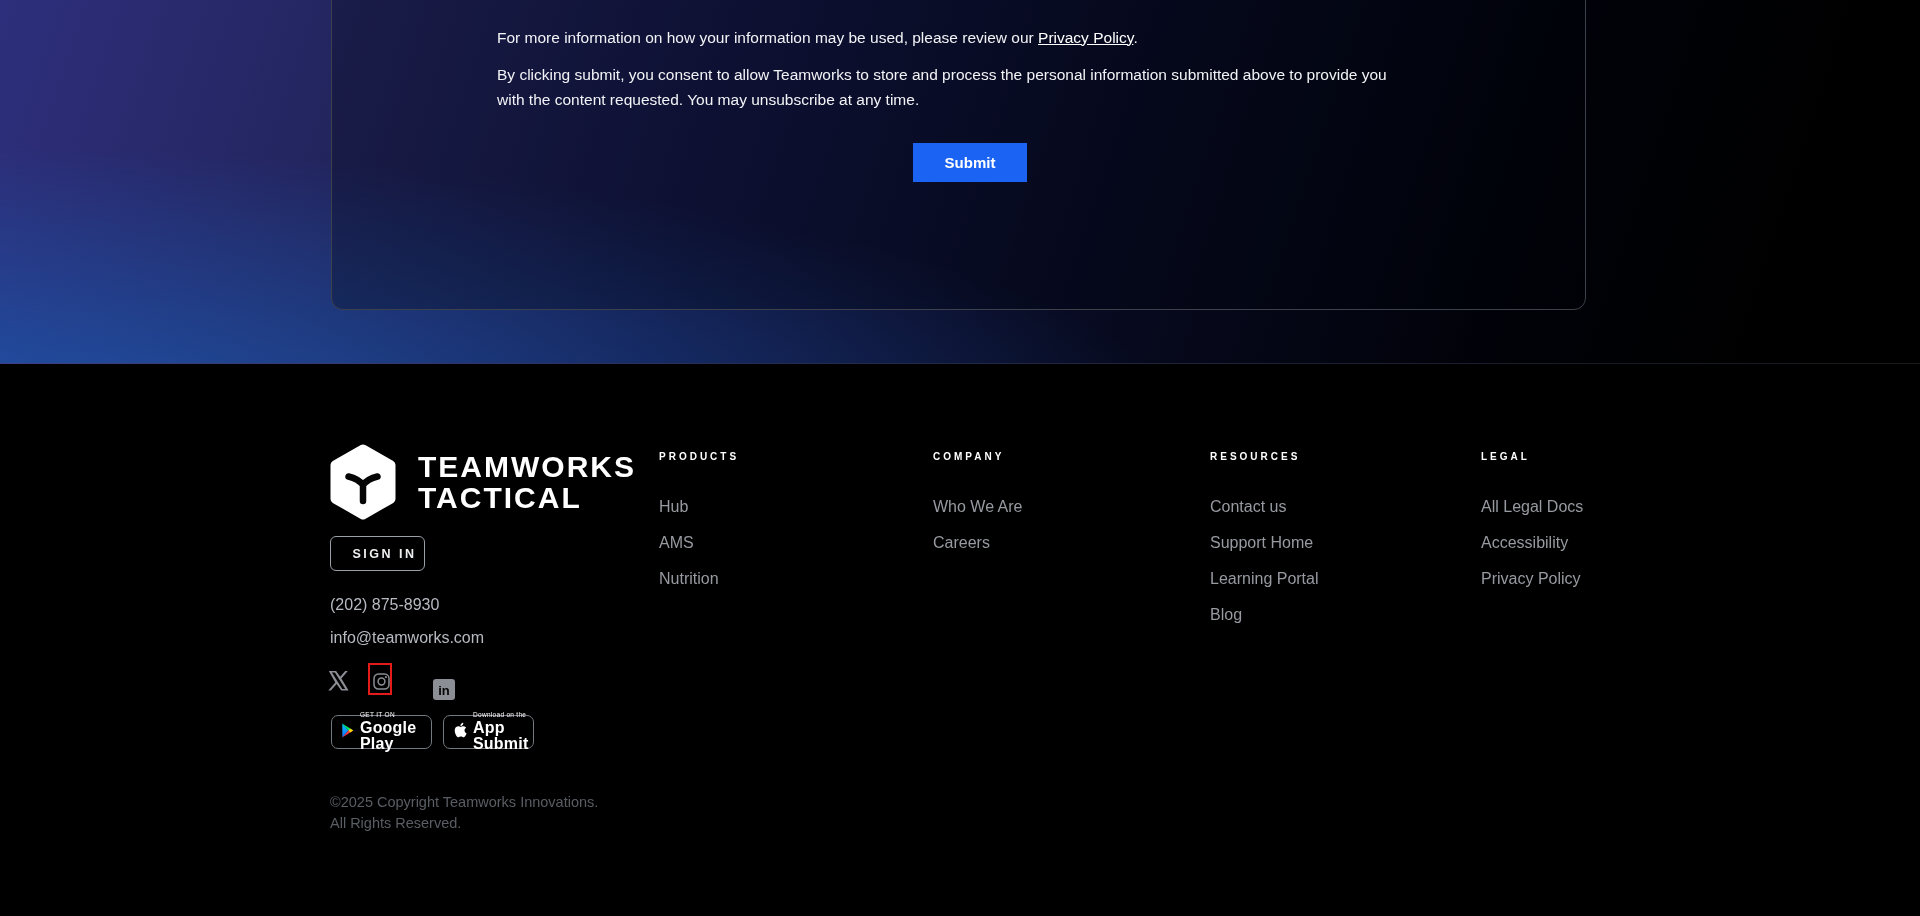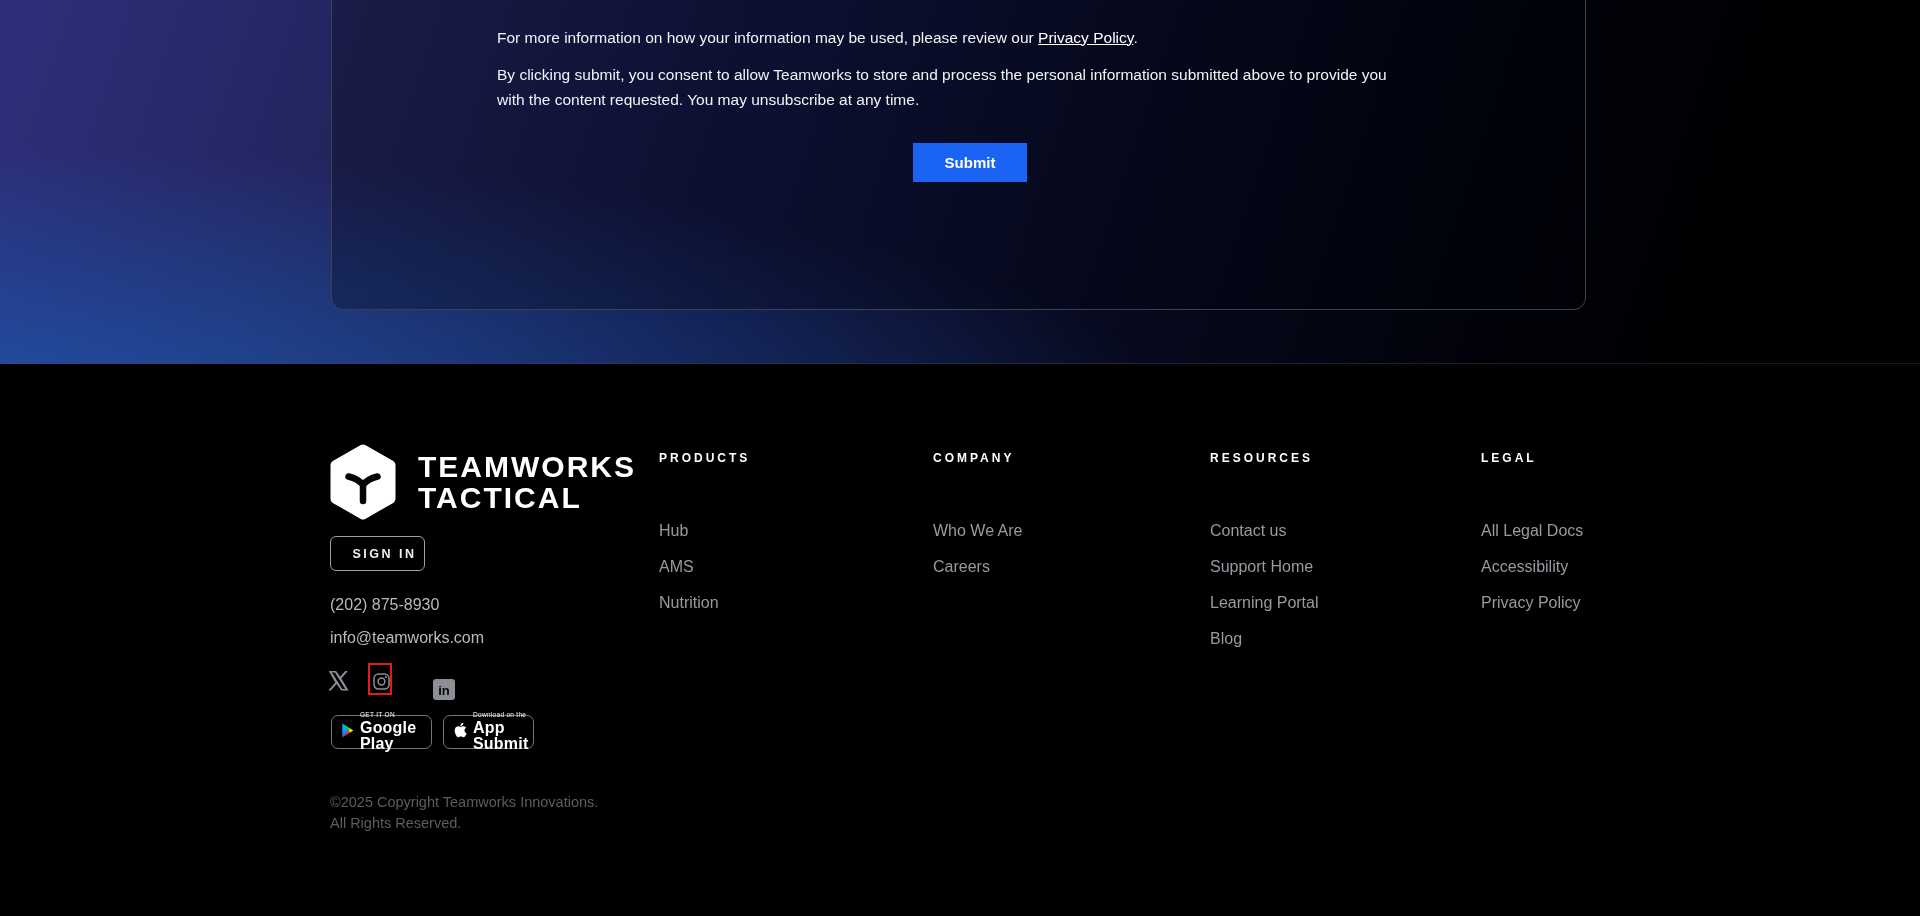--- a/index.html
+++ b/index.html
@@ -58,21 +58,21 @@
   .badge{
     position:absolute;top:351px;height:34px;box-sizing:border-box;
     background:#000;border:1px solid #74787f;border-radius:7px;
     display:flex;align-items:center;gap:6px;padding:0 9px;cursor:pointer;
   }
   .badge .btxt{display:flex;flex-direction:column;justify-content:center;line-height:1;}
   .badge .btxt .small{color:#fff;font-size:6.5px;letter-spacing:0.3px;margin-bottom:2px;}
   .badge .btxt .big{color:#fff;font-size:16px;font-weight:700;letter-spacing:0.2px;}
   .copyright{position:absolute;left:330px;top:428px;color:#595d64;font-size:14.5px;line-height:21px;}
   .col{position:absolute;top:87px;width:220px;}
-  .col-title{color:#fff;font-size:12px;font-weight:700;letter-spacing:3px;margin:0 0 58px 0;}
+  .col-title{color:#fff;font-size:10px;font-weight:700;letter-spacing:3px;margin:0 0 37px 0;}
   .col a{display:block;color:#979aa1;font-size:16px;line-height:16px;margin-bottom:20px;text-decoration:none;cursor:pointer;}
   .li-box{
     width:22px;height:21px;background:#8b8e95;border-radius:3px;
     color:#060606;font-size:13px;font-weight:700;display:flex;
     align-items:flex-end;justify-content:center;padding-bottom:2px;box-sizing:border-box;
   }
 </style>
 </head>
 <body>
 

